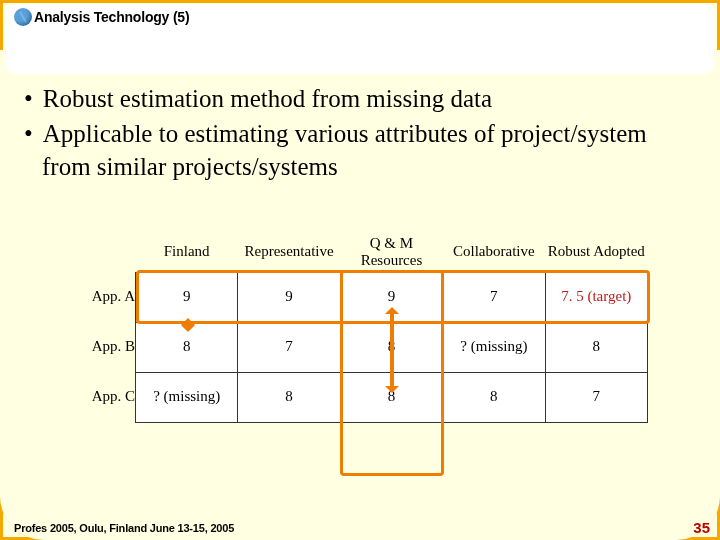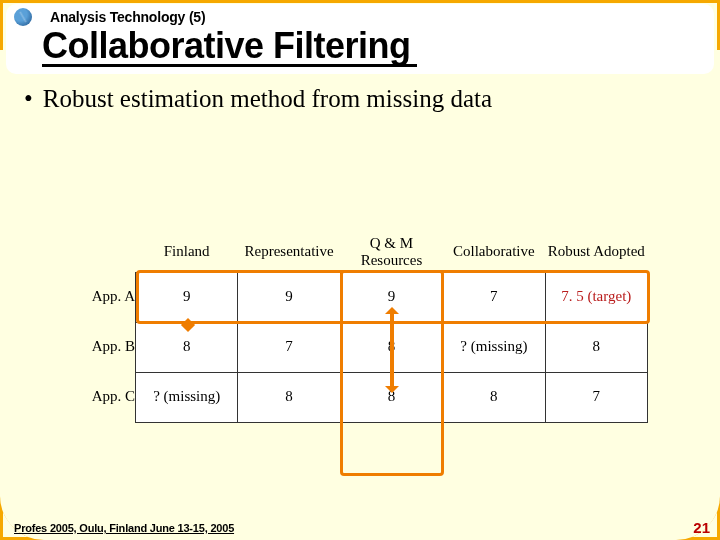--- a/index.html
+++ b/index.html
@@ -28,21 +28,21 @@
     background: #ffffe1;
   }
 
   .title-bar {
     position: absolute; top: 4px; left: 6px; right: 6px; height: 70px;
     background: #fff;
     border-radius: 10px;
     padding: 4px 8px 0 8px;
     z-index: 5;
   }
-  .title-small { display: flex; align-items: center; gap: 18px; }
+  .title-small { display: flex; align-items: center; gap: 2px; }
   .globe {
     width: 18px; height: 18px; border-radius: 50%;
     background: radial-gradient(circle at 35% 35%, #5aa0d8 0 40%, #1b4f86 100%);
     position: relative; flex: none;
   }
   .globe::after {
     content: ""; position: absolute; inset: 3px;
     background: linear-gradient(60deg, transparent 40%, rgba(255,255,255,.25) 50%, transparent 60%);
     border-radius: 50%;
   }
@@ -76,44 +76,44 @@
   
   .v-arrow { position: absolute; left: 390px; top: 310px; width: 4px; height: 80px; background: #ef7d00; z-index: 7; border-radius: 2px; }
   .v-arrow::before, .v-arrow::after { content: ""; position: absolute; left: 50%; width: 0; height: 0; border: 7px solid transparent; }
   .v-arrow::before { top: -10px; border-bottom-color: #ef7d00; transform: translateX(-50%); }
   .v-arrow::after  { bottom: -10px; border-top-color: #ef7d00; transform: translateX(-50%); }
   
   .diamond { position: absolute; left: 183px; top: 320px; width: 10px; height: 10px; background: #ef7d00; transform: rotate(45deg); z-index: 7; }
 
   .footer {
     position: absolute; left: 14px; bottom: 6px; z-index: 8;
-    font: 700 11px "Arial Narrow", Arial; letter-spacing: -0.2px; text-decoration: underline;
+    font: 700 11px "Arial Narrow", Arial; letter-spacing: -0.2px;
   }
   .pagenum {
     position: absolute; right: 10px; bottom: 4px; z-index: 8;
     font: 700 15px Arial; color: #b00;
   }
 </style>
 </head>
 <body>
 
 <div class="frame"></div>
 <div class="inner-round"></div>
 
 <div class="title-bar">
   <div class="title-small">
     <span class="globe"></span>
     <span class="section-label">Analysis Technology (5)</span>
   </div>
-  <div class="main-title">Collaborative Filtering</div>
 </div>
 
 <div class="content">
   <ul class="bullets">
     <li>Robust estimation method from missing data</li>
+    <li>Applicable to estimating various attributes of project/system from similar projects/systems</li>
   </ul>
 </div>
 
 <div class="tbl-wrap">
   <table>
     <colgroup>
       <col class="c-row">
         <col class="c-data">
         <col class="c-data">
         <col class="c-data">
@@ -158,13 +158,13 @@
     </tbody>
   </table>
 </div>
 
 <div class="hl-row"></div>
 <div class="hl-col"></div>
 <div class="v-arrow"></div>
 <div class="diamond"></div>
 
 <div class="footer">Profes 2005, Oulu, Finland June 13-15, 2005</div>
-<div class="pagenum">21</div>
+<div class="pagenum">35</div>
 
 </body></html>

